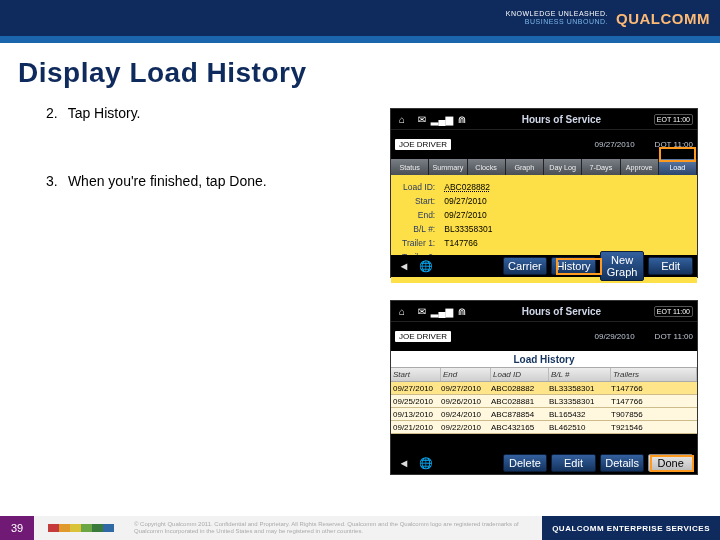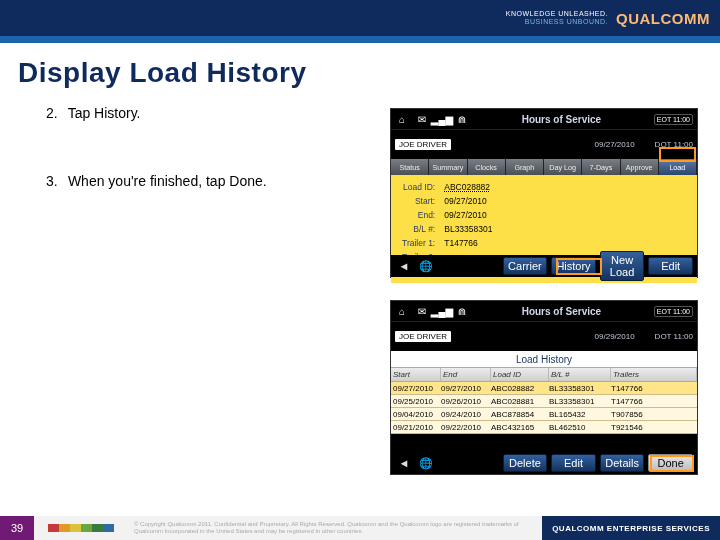--- a/index.html
+++ b/index.html
@@ -108,21 +108,21 @@
   }
   .bbtn {
     background: linear-gradient(#33609e,#14335e);
     color:#fff; font-size:11px;
     padding:2px 0; border-radius:2px;
     text-align:center; border:1px solid #0b1d38;
     flex:1;
   }
   .bbtn.light { background: linear-gradient(#e8e8e8,#bcbcbc); color:#000; border:1px solid #888;}
   .btnbar .navicon{ width:18px; text-align:center; font-size:11px; color:#ddd;}
-  .lh-title { text-align:center; color:#14335e; font-size:10px; font-weight:normal; padding:3px 0 2px; background:#fff;}
+  .lh-title { text-align:center; color:#14335e; font-size:10px; font-weight:bold; padding:3px 0 2px; background:#fff;}
   .lh-head {
     display:flex; background:linear-gradient(#ececec,#cfcfcf);
     font-size:8px; color:#333; border-top:1px solid #aaa; border-bottom:1px solid #aaa;font-style:italic;
   }
   .lh-head div { padding:2px 2px; border-right:1px solid #bbb; }
   .lh-rows { background:#fff; }
   .lh-row { display:flex; font-size:8px; color:#000; padding:1.5px 0; border-bottom:1px solid #cdbb8a; background:#fff8df;}
   .lh-row.sel { background:#ffe58a;}
   .c-start{width:50px; padding-left:2px;} .c-end{width:50px;} .c-id{width:58px;} .c-bl{width:62px;} .c-tr{flex:1;}
 </style>
@@ -213,21 +213,21 @@
           </tr>
     </tbody>
       </table>
   </div>
   <div class="btnbar">
     <span class="navicon">◄</span>
     <span class="navicon">🌐</span>
     <span style="flex:1.4"></span>
     <div class="bbtn">Carrier</div>
     <div class="bbtn">History</div>
-    <div class="bbtn">New Load</div>
+    <div class="bbtn">New Graph</div>
     <div class="bbtn">Edit</div>
   </div>
   <div class="hl" style="left:165px; bottom:2px; width:46px; height:17px;"></div>
 </div>
 
 <div class="device d2">
   <div class="d-top">
     <span class="icon">⌂</span>
     <span class="icon">✉</span>
     <span class="icon">▂▄▆</span>
@@ -262,21 +262,21 @@
         <div class="c-tr">T147766</div>
       </div>
       <div class="lh-row">
         <div class="c-start">09/25/2010</div>
         <div class="c-end">09/26/2010</div>
         <div class="c-id">ABC028881</div>
         <div class="c-bl">BL33358301</div>
         <div class="c-tr">T147766</div>
       </div>
       <div class="lh-row">
-        <div class="c-start">09/04/2010</div>
+        <div class="c-start">09/13/2010</div>
         <div class="c-end">09/24/2010</div>
         <div class="c-id">ABC878854</div>
         <div class="c-bl">BL165432</div>
         <div class="c-tr">T907856</div>
       </div>
       <div class="lh-row">
         <div class="c-start">09/21/2010</div>
         <div class="c-end">09/22/2010</div>
         <div class="c-id">ABC432165</div>
         <div class="c-bl">BL462510</div>

